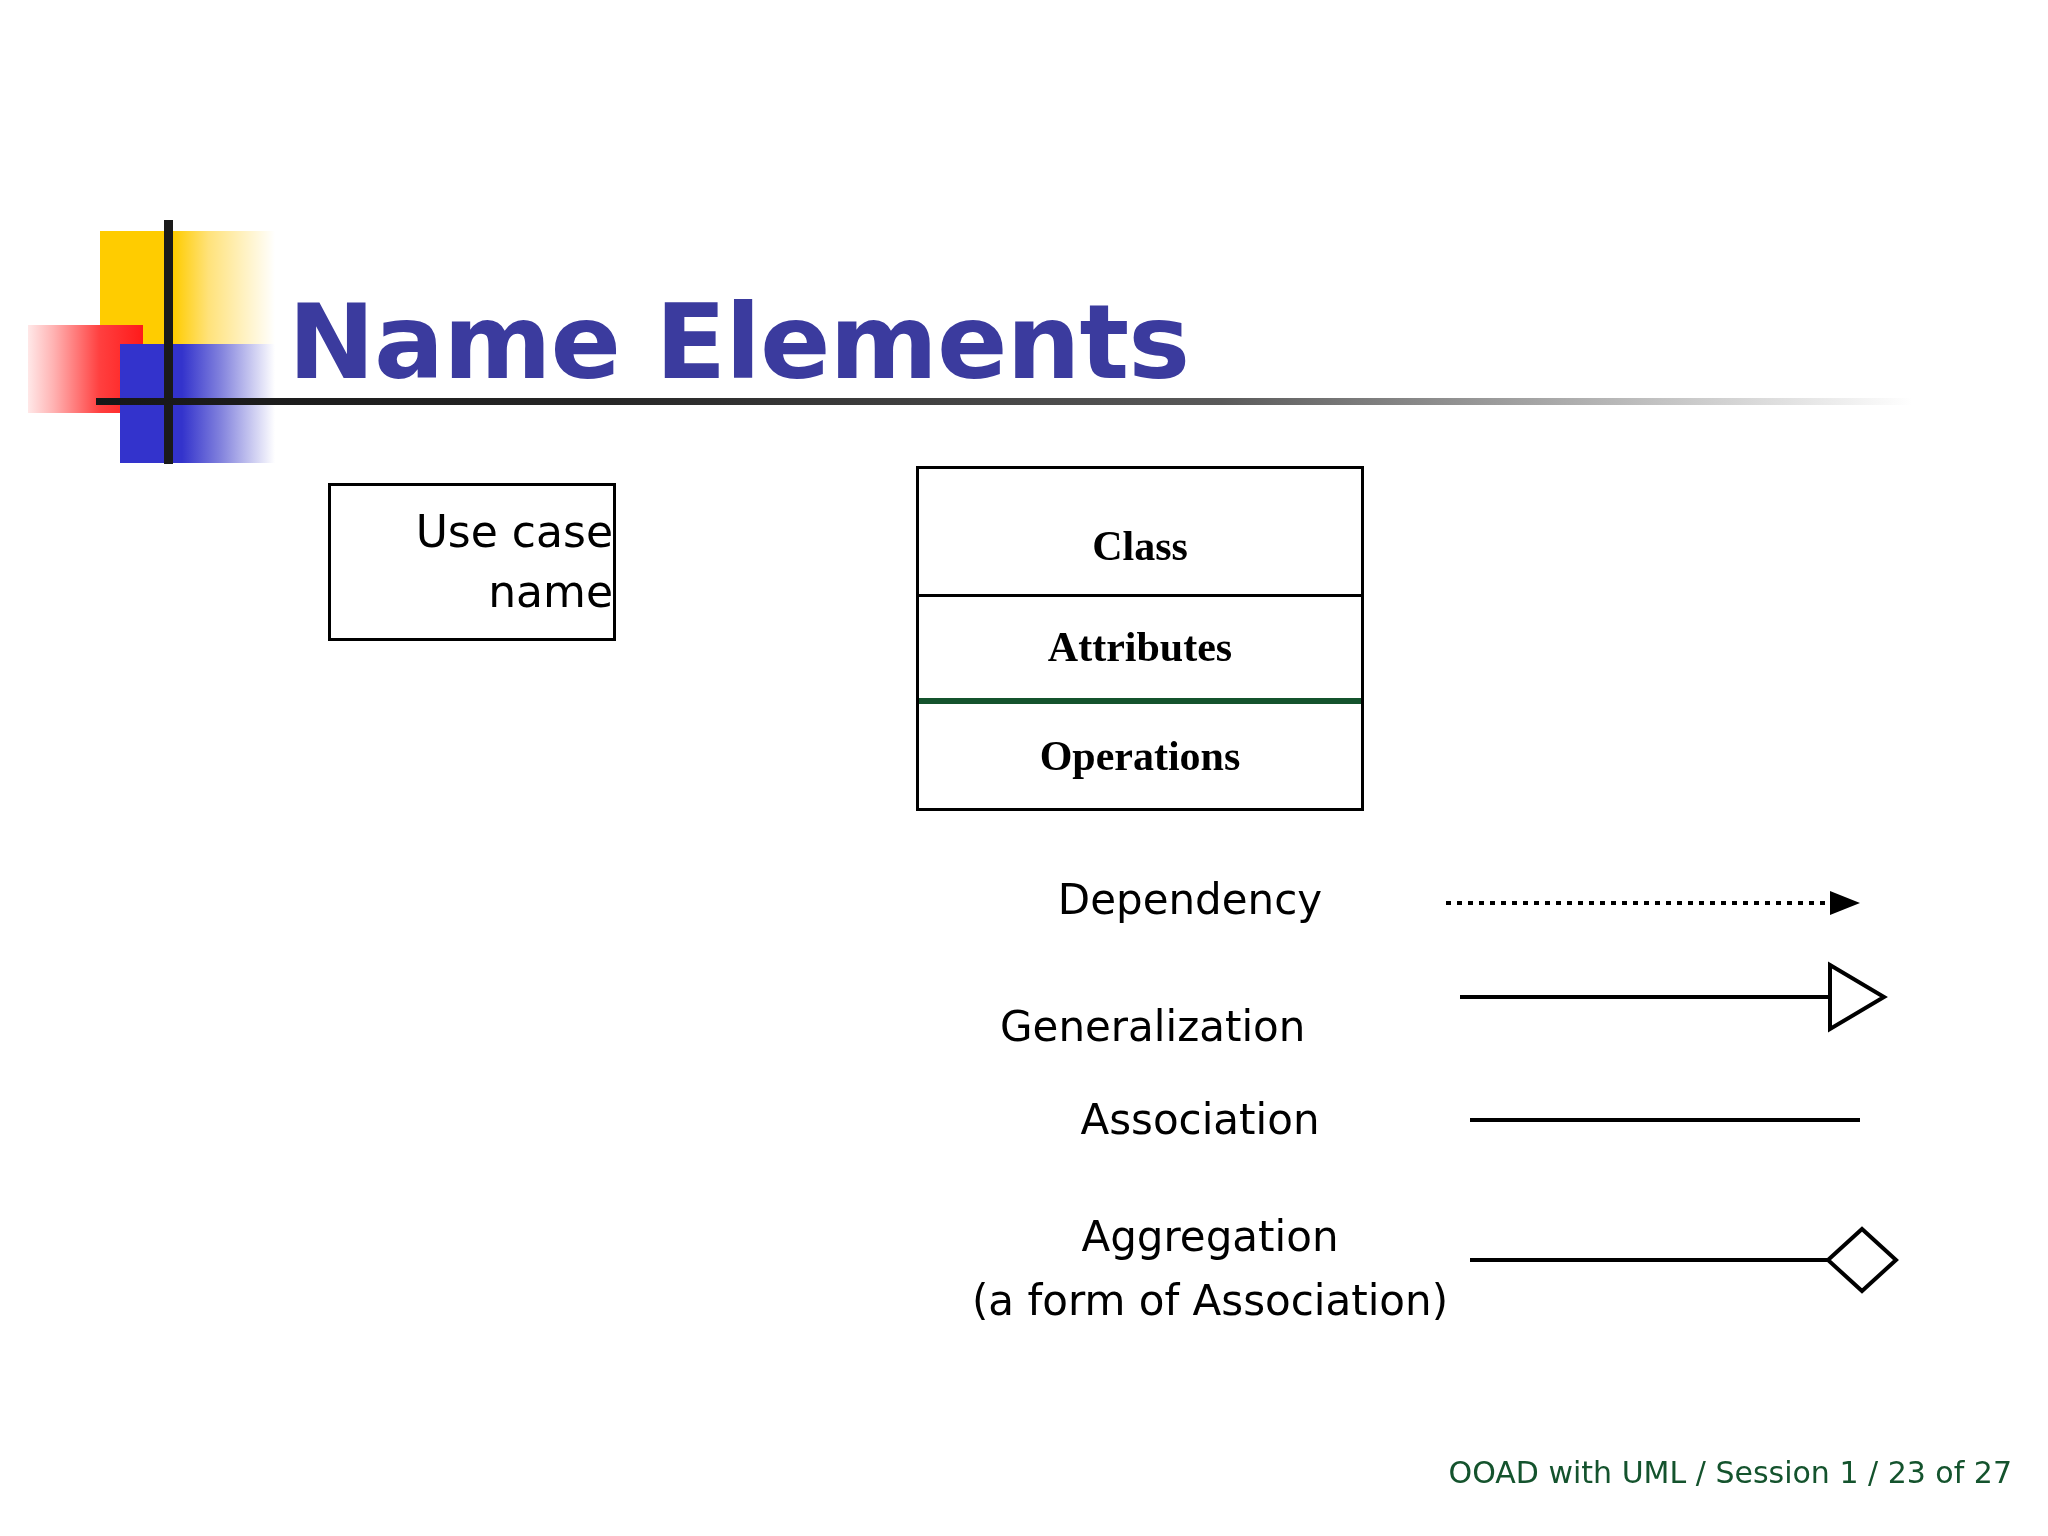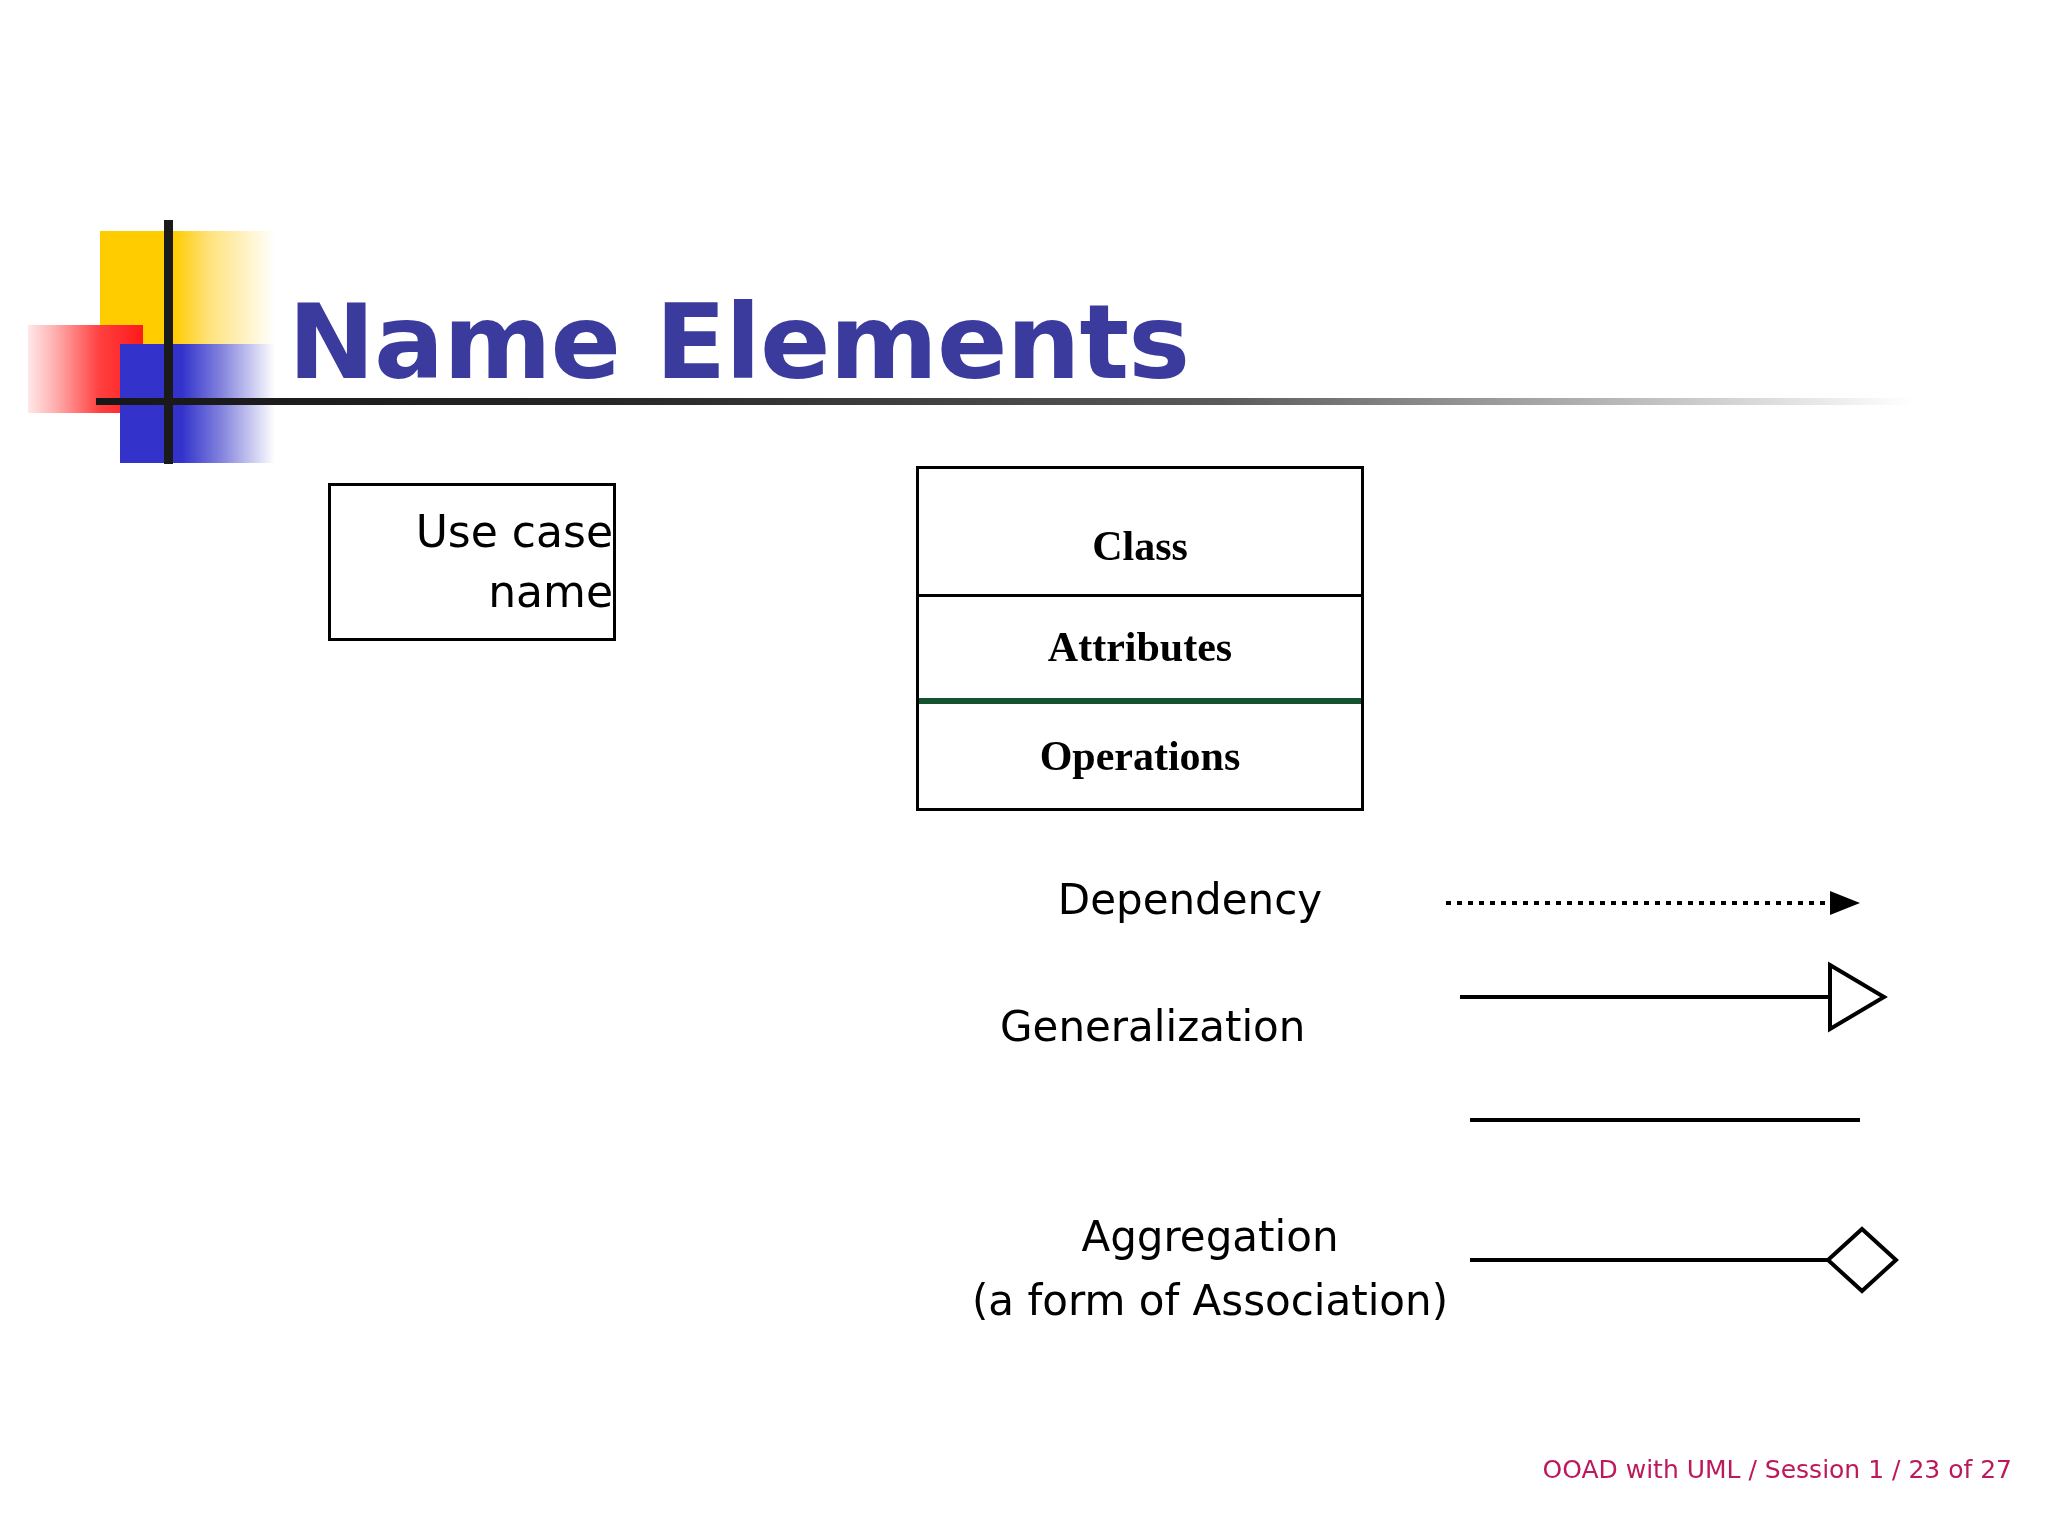--- a/index.html
+++ b/index.html
@@ -177,22 +177,22 @@
   .rel-art {
     position: absolute;
   }
 
   
   .footer {
     position: absolute;
     right: 36px;
     top: 1455px;
     font-family: "DejaVu Sans", sans-serif;
-    font-size: 25px;
-    color: #be185d;
+    font-size: 30px;
+    color: #14532d;
     white-space: nowrap;
   }
 </style>
 </head>
 <body>
 
 <div id="slide">
 
   <div class="logo-yellow"></div>
   <div class="logo-red"></div>
@@ -219,20 +219,21 @@
     <line x1="0" y1="25" x2="384" y2="25" stroke="#000" stroke-width="4" stroke-dasharray="5 6" stroke-linecap="butt"></line>
     <polygon points="384,13 414,25 384,37" fill="#000"></polygon>
   </svg>
 
   <div class="rel-label" style="left:1000px; top:975px; width:360px; text-align:left;margin-top:27px;">Generalization</div>
   <svg class="rel-art" style="left:1460px; top:952px;" width="430" height="90" viewBox="0 0 430 90">
     <line x1="0" y1="45" x2="370" y2="45" stroke="#000" stroke-width="4"></line>
     <polygon points="370,13 424,45 370,77" fill="#ffffff" stroke="#000" stroke-width="4" stroke-linejoin="miter"></polygon>
   </svg>
 
+  <div class="rel-label" style="left:1030px; top:1095px; width:340px; text-align:center;">Association</div>
   <svg class="rel-art" style="left:1470px; top:1110px;" width="400" height="20" viewBox="0 0 400 20">
     <line x1="0" y1="10" x2="390" y2="10" stroke="#000" stroke-width="4"></line>
   </svg>
 
   <div class="rel-label" style="left:955px; top:1205px; width:510px; text-align:center; line-height:64px;">Aggregation
 (a form of Association)</div>
   <svg class="rel-art" style="left:1470px; top:1215px;" width="430" height="90" viewBox="0 0 430 90">
     <line x1="0" y1="45" x2="358" y2="45" stroke="#000" stroke-width="4"></line>
     <polygon points="358,45 392,14 426,45 392,76" fill="#ffffff" stroke="#000" stroke-width="4" stroke-linejoin="miter"></polygon>
   </svg>

